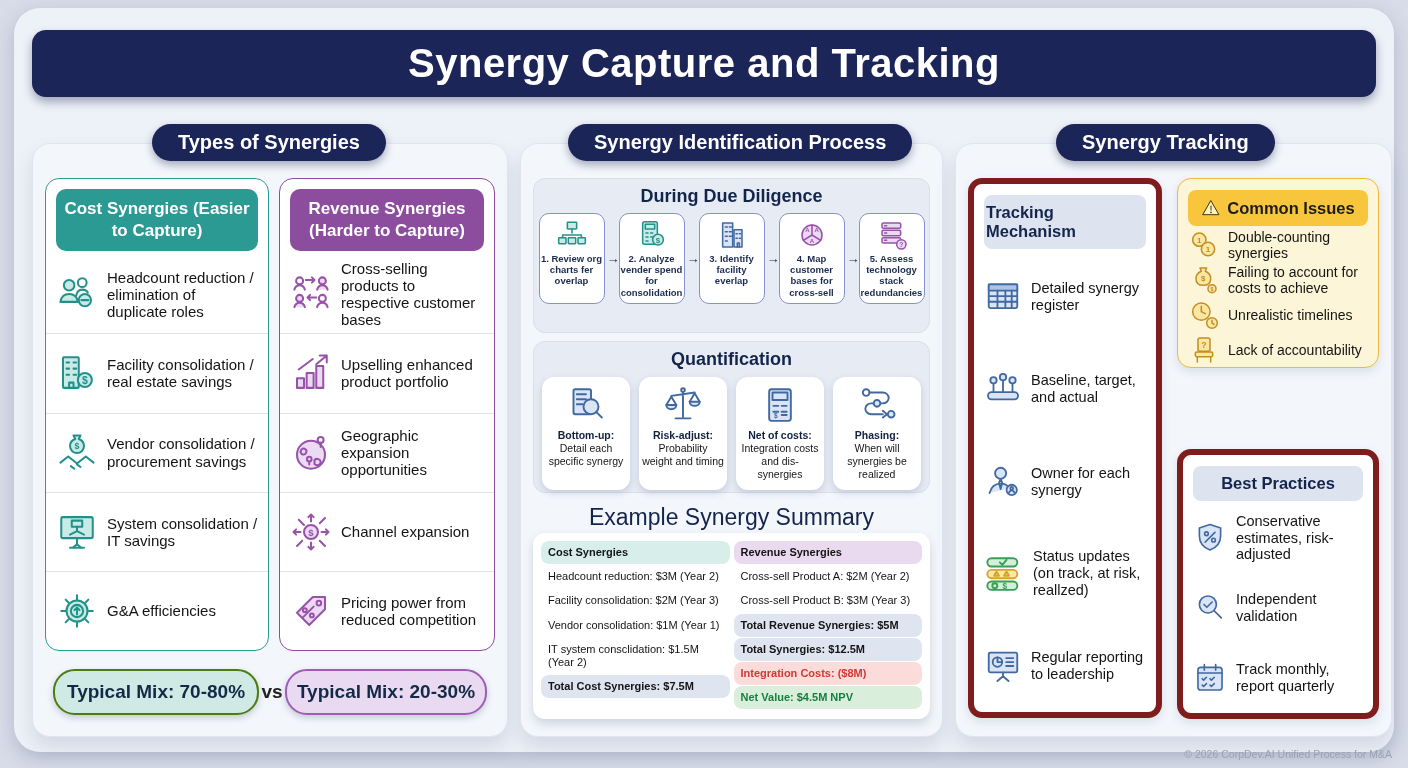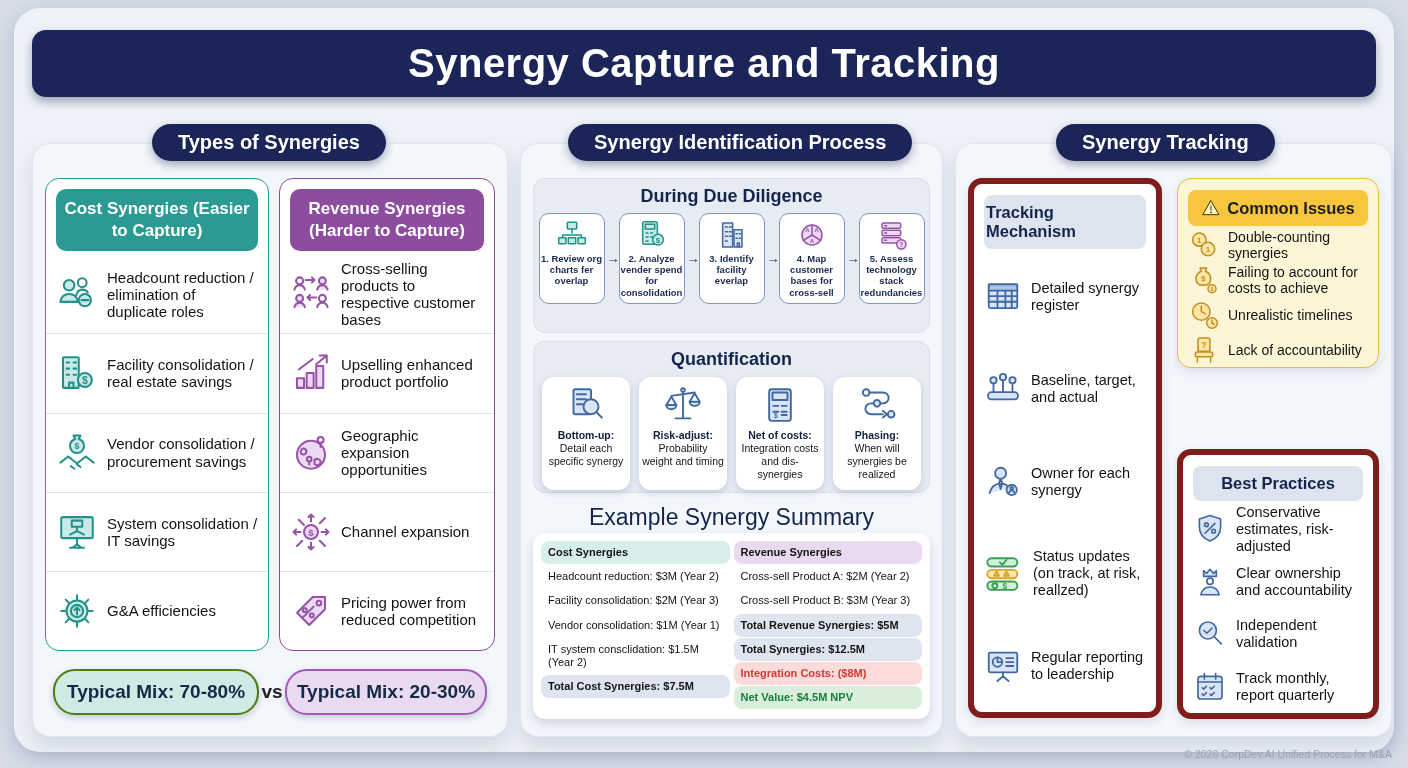--- a/index.html
+++ b/index.html
@@ -447,28 +447,20 @@
       <svg width="34" height="34" viewBox="0 0 48 48">
         <path class="blf" d="M24 5l15 5v11c0 10-6.5 16.5-15 20-8.5-3.5-15-10-15-20V10z"></path>
         <circle class="bl" cx="19" cy="18" r="2.6"></circle>
           <circle class="bl" cx="29" cy="27" r="2.6"></circle>
           <path class="bl" d="M17 30l14-14"></path>
       </svg>
       <span>Conservative estimates, risk-adjusted</span>
     </div>
     <div class="r-item">
       <svg width="34" height="34" viewBox="0 0 48 48">
-        <path class="blf" d="M15 8l4 4 5-6 5 6 4-4v8H15z"></path>
-        <circle class="bl" cx="24" cy="23" r="4.5"></circle>
-        <path class="blf" d="M11 42c2-8 6.5-11 13-11s11 3 13 11z"></path>
-      </svg>
-      <span>Clear ownership and accountability</span>
-    </div>
-    <div class="r-item">
-      <svg width="34" height="34" viewBox="0 0 48 48">
         <circle class="blf" cx="21" cy="19" r="12"></circle>
         <path class="bl" d="M15.5 19l4 4 7.5-7.5M30 28l10 10"></path>
       </svg>
       <span>Independent validation</span>
     </div>
     <div class="r-item">
       <svg width="34" height="34" viewBox="0 0 48 48">
         <rect class="blf" x="7" y="9" width="34" height="32" rx="4"></rect>
         <path class="bl" d="M7 17h34M16 5v8M32 5v8"></path>
         <path class="bl" d="M13 25l2 2 4-4M24 25l2 2 4-4M13 34l2 2 4-4M24 34l2 2 4-4"></path>

